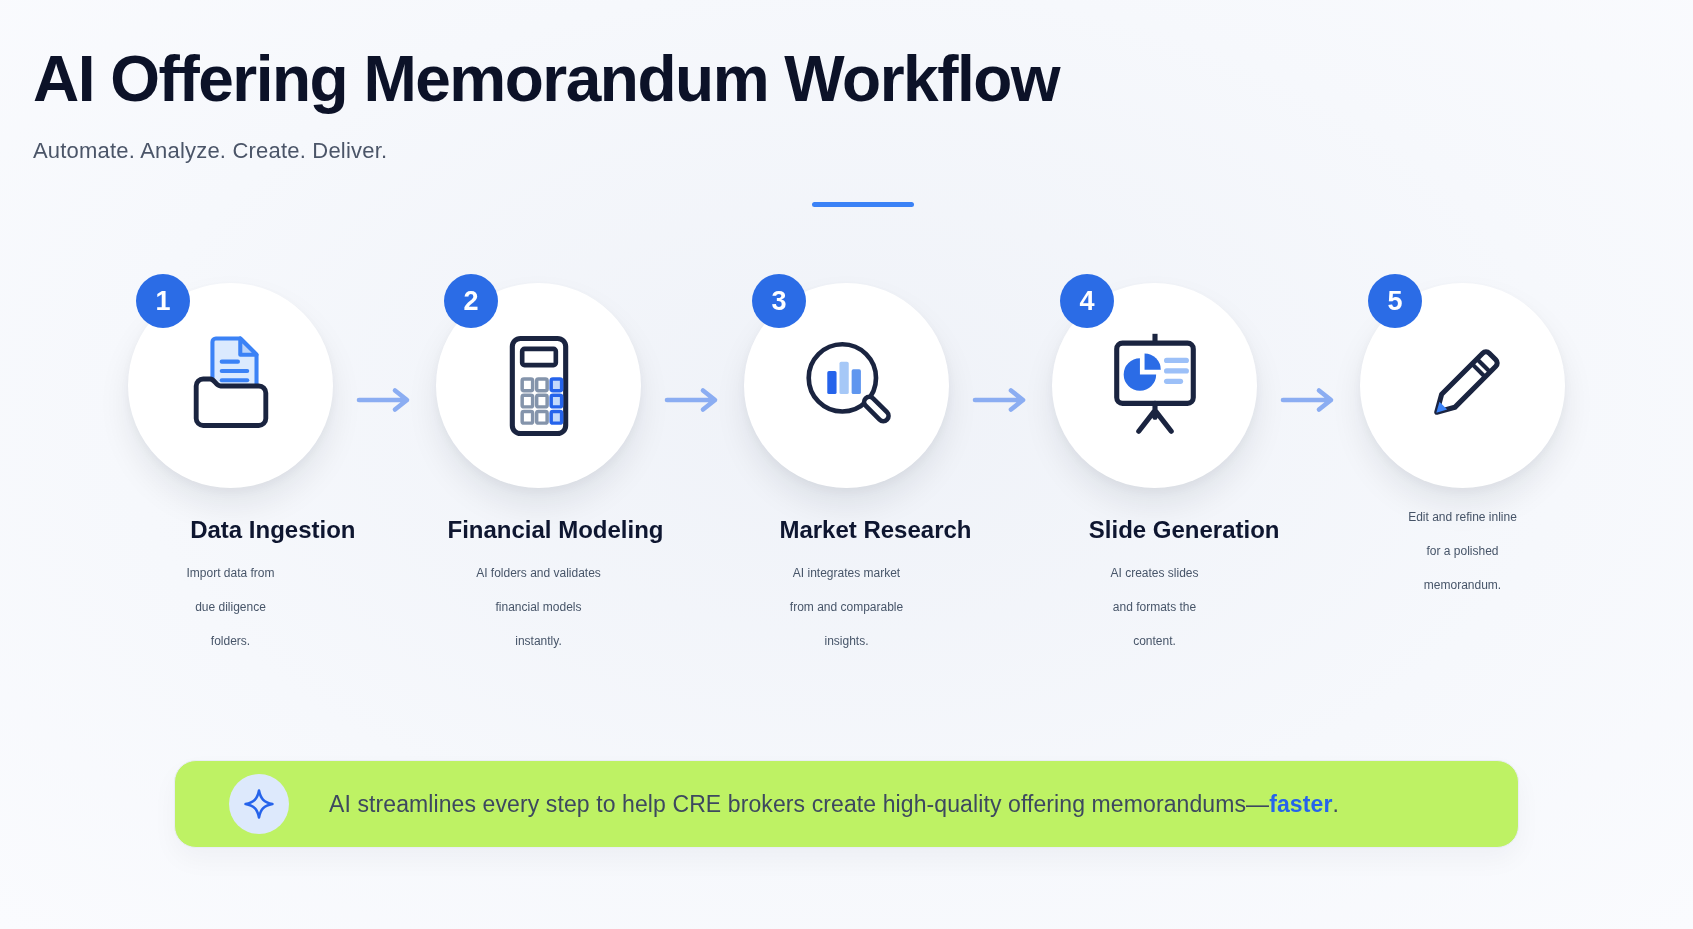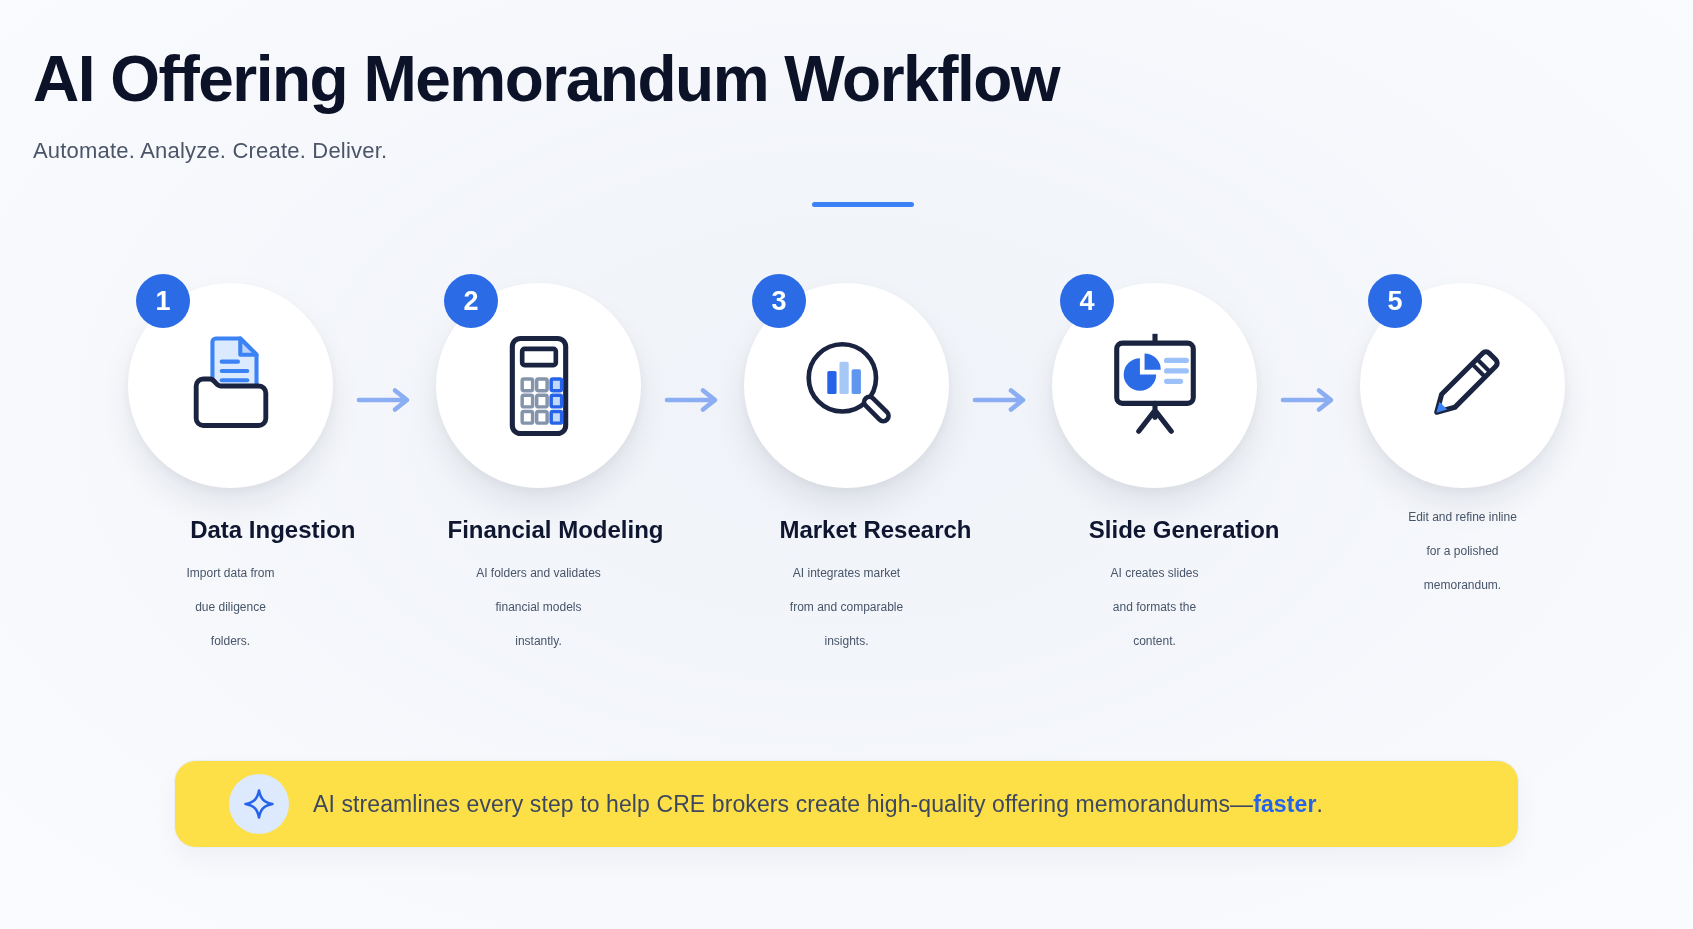--- a/index.html
+++ b/index.html
@@ -50,23 +50,23 @@
   }
   .step-desc {
     margin-top: 12px; font-size: 12px; line-height: 34px;
     color: #475569; white-space: pre-line;
   }
   .arrow { width: 58px; margin-top: 104px; flex: none; text-align: center; }
 
   
   .callout {
     width: 1345px; height: 88px; margin: 102px auto 0 auto;
-    background: #fde047; border: 1px solid #e9edf5; border-radius: 22px;
+    background: #bef264; border: 1px solid #e9edf5; border-radius: 22px;
     box-shadow: 0 12px 26px rgba(15,23,42,0.04);
-    display: flex; align-items: center; padding: 0 40px 0 54px;
+    display: flex; align-items: center; padding: 0 40px 0 54px; gap: 16px;
   }
   .sparkle-bubble {
     width: 60px; height: 60px; border-radius: 50%;
     background: #dde9fc; flex: none;
     display: flex; align-items: center; justify-content: center;
   }
   .callout-text { margin-left: 24px; font-size: 23px; color: #3d485f; letter-spacing: 0.1px; }
   .callout-text .hl { color: #2563eb; font-weight: bold; }
 
   svg { display: block; }

